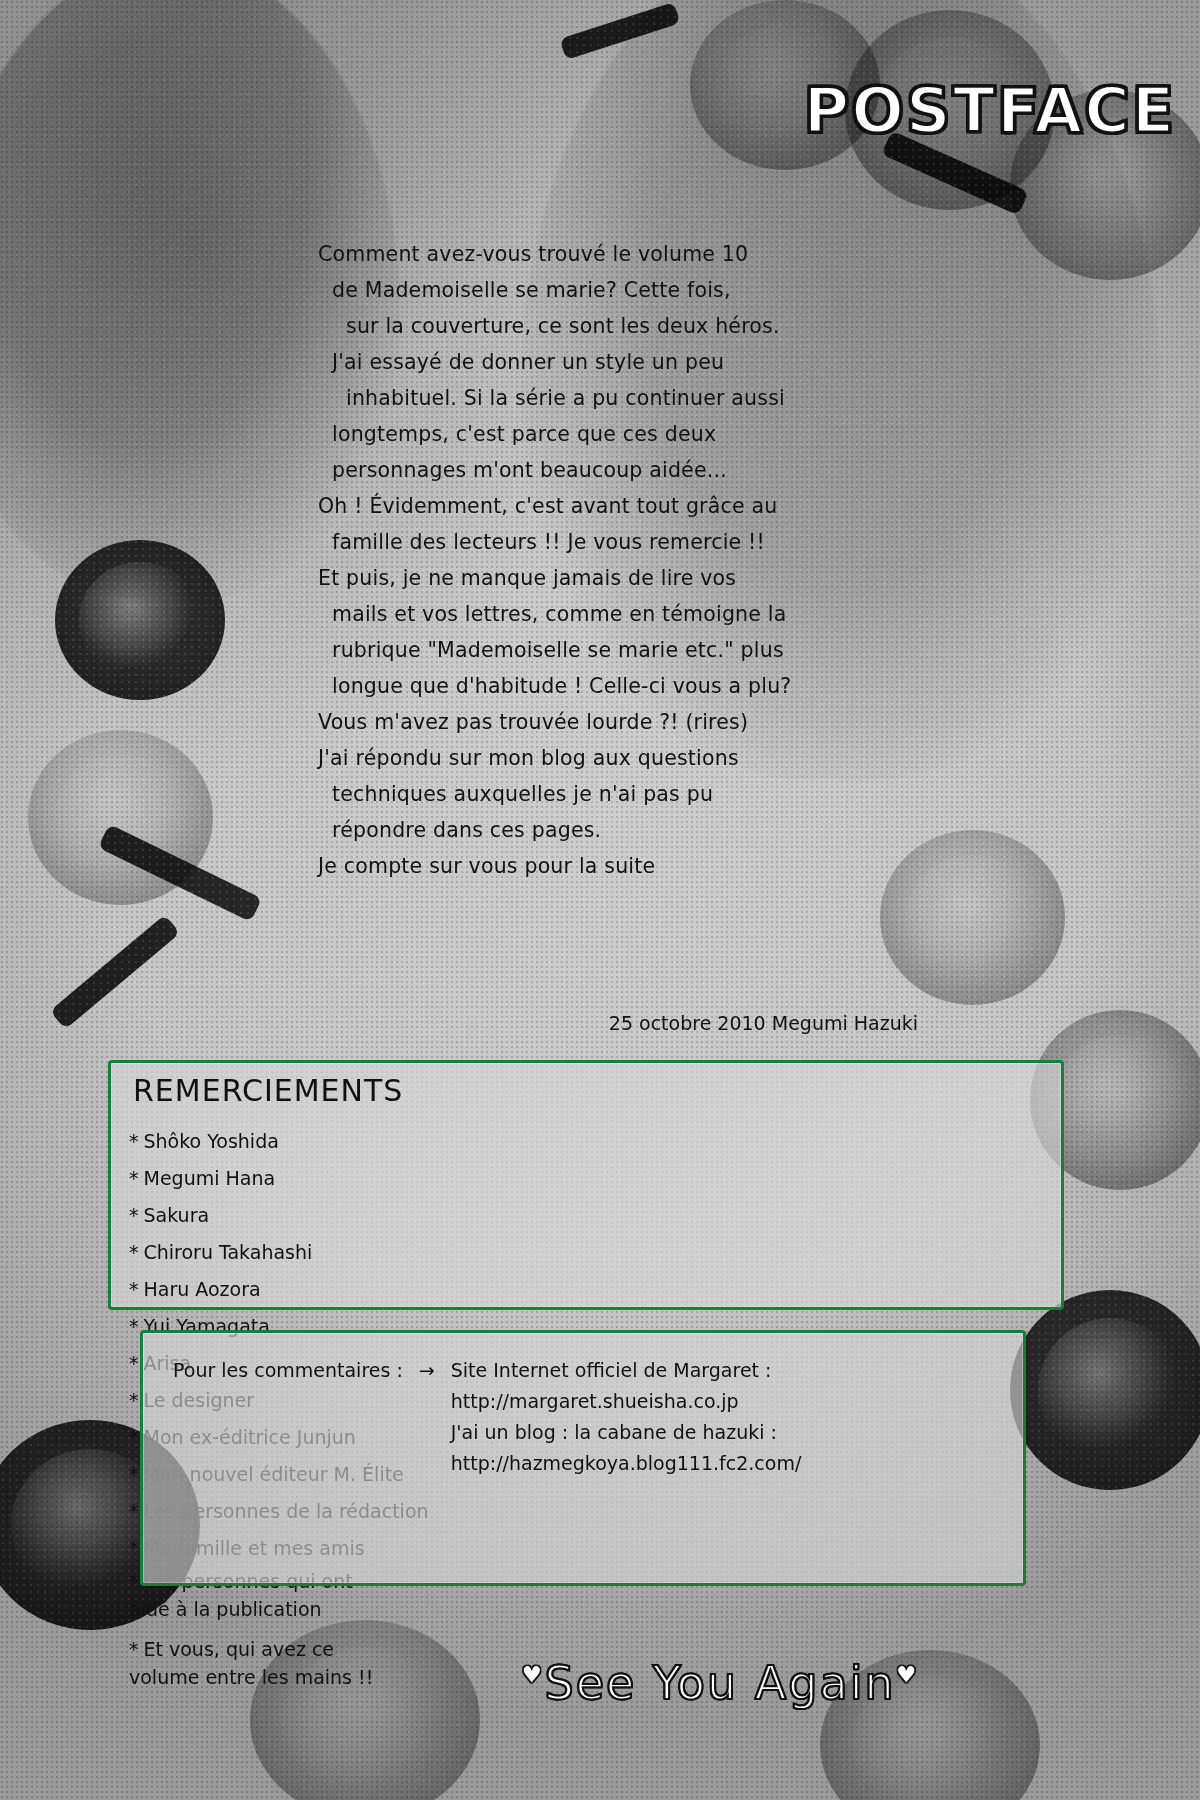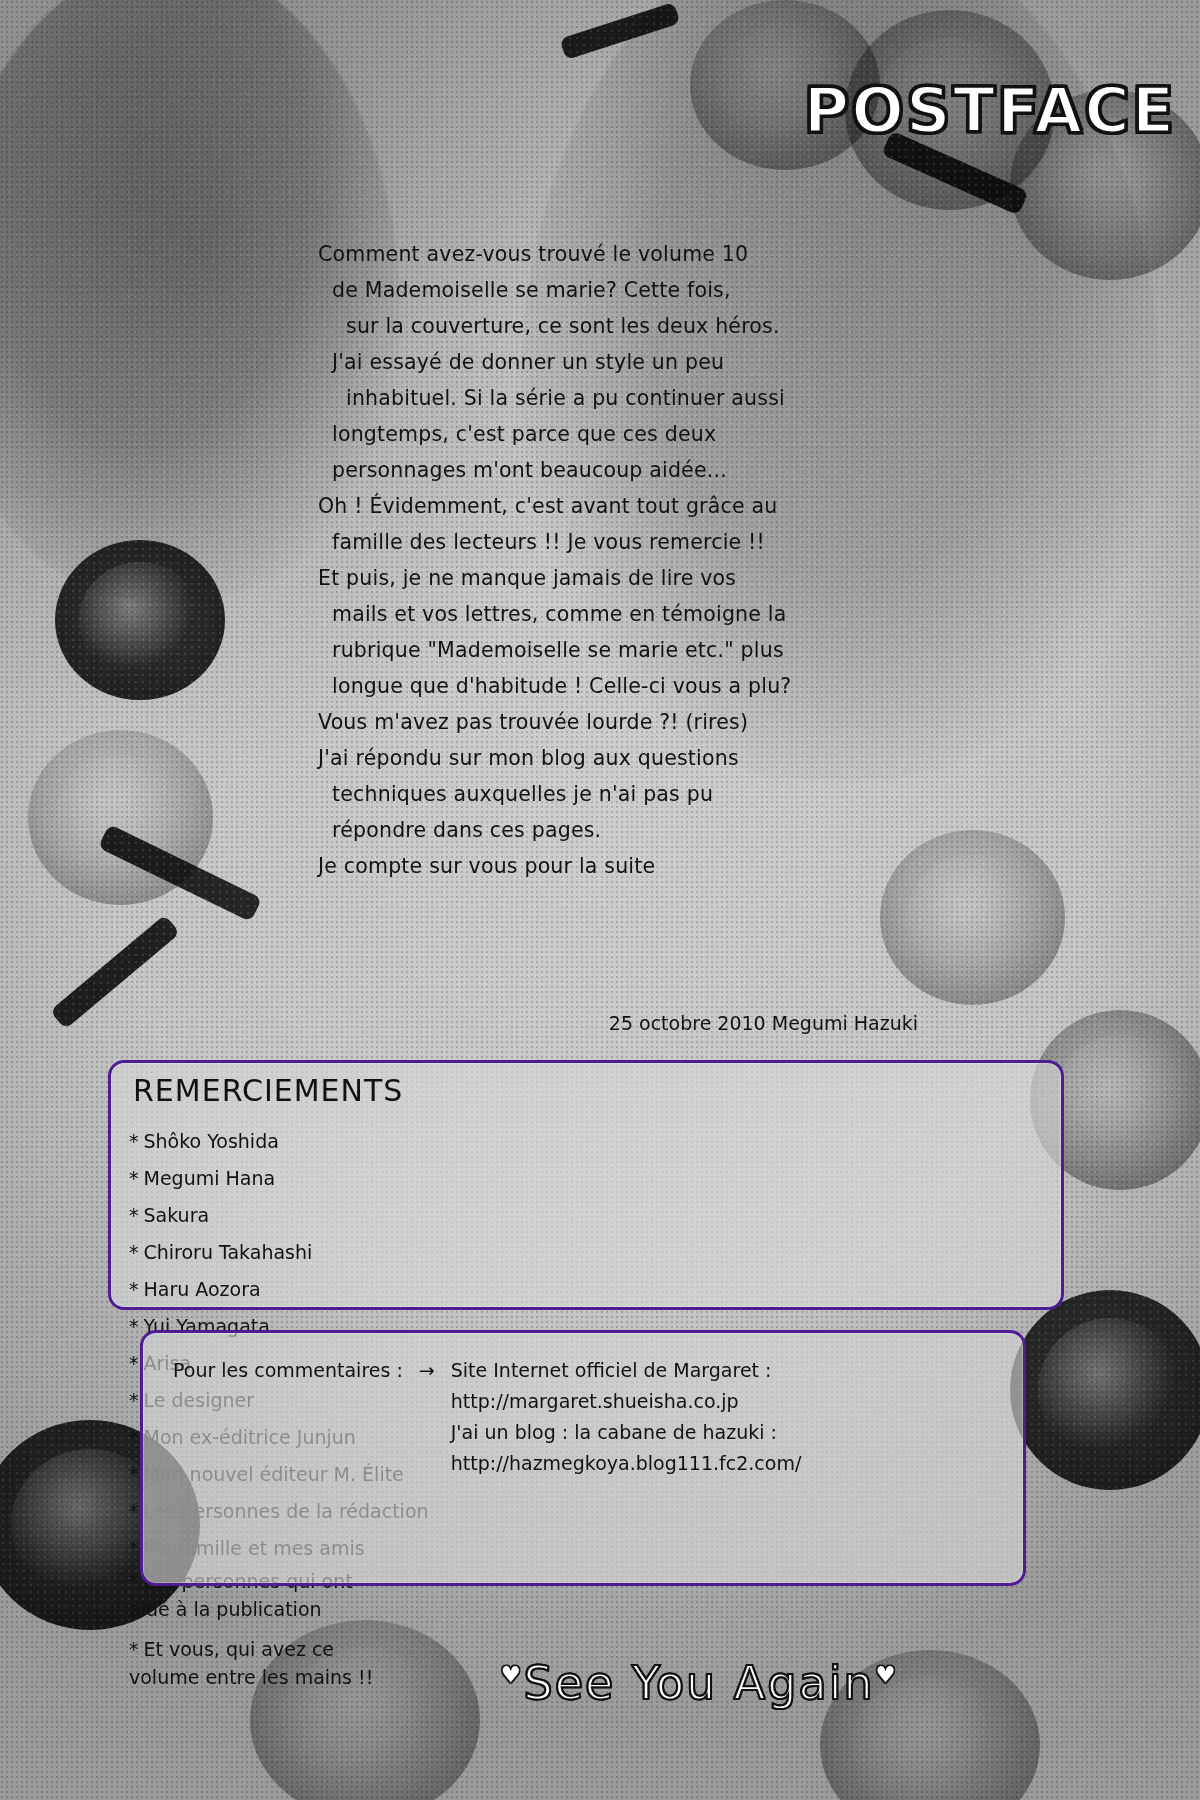--- a/index.html
+++ b/index.html
@@ -136,22 +136,22 @@
     width: 600px;
     text-align: right;
     font-size: 19px;
     color: #121212;
     font-family: "DejaVu Sans", sans-serif;
   }
 
   
   .panel {
     position: absolute;
-    border: 3px solid #4c1d95;
-    border-radius: 16px;
+    border: 3px solid #15803d;
+    border-radius: 4px;
     background: rgba(214,214,214,0.62);
     box-shadow: 0 0 0 1px rgba(255,255,255,.25) inset;
   }
   .thanks-box {
     left: 108px;
     top: 1060px;
     width: 950px;
     height: 244px;
   }
   .thanks-title {
@@ -205,21 +205,21 @@
   .comments-label { white-space: nowrap; }
   .arrow { margin: 0 6px; }
   .comments-lines div { white-space: nowrap; }
 
   
   .see-you {
     position: absolute;
     left: 500px;
     top: 1656px;
     width: 440px;
-    text-align: left;
+    text-align: center;
     font-size: 46px;
     font-family: "DejaVu Sans", sans-serif;
     color: #ffffff;
     -webkit-text-stroke: 2px #111;
     text-shadow: 1px 1px 0 #111, -1px 1px 0 #111, 1px -1px 0 #111, -1px -1px 0 #111;
     letter-spacing: 2px;
   }
   .heart {
     font-size: 24px;
     vertical-align: super;

